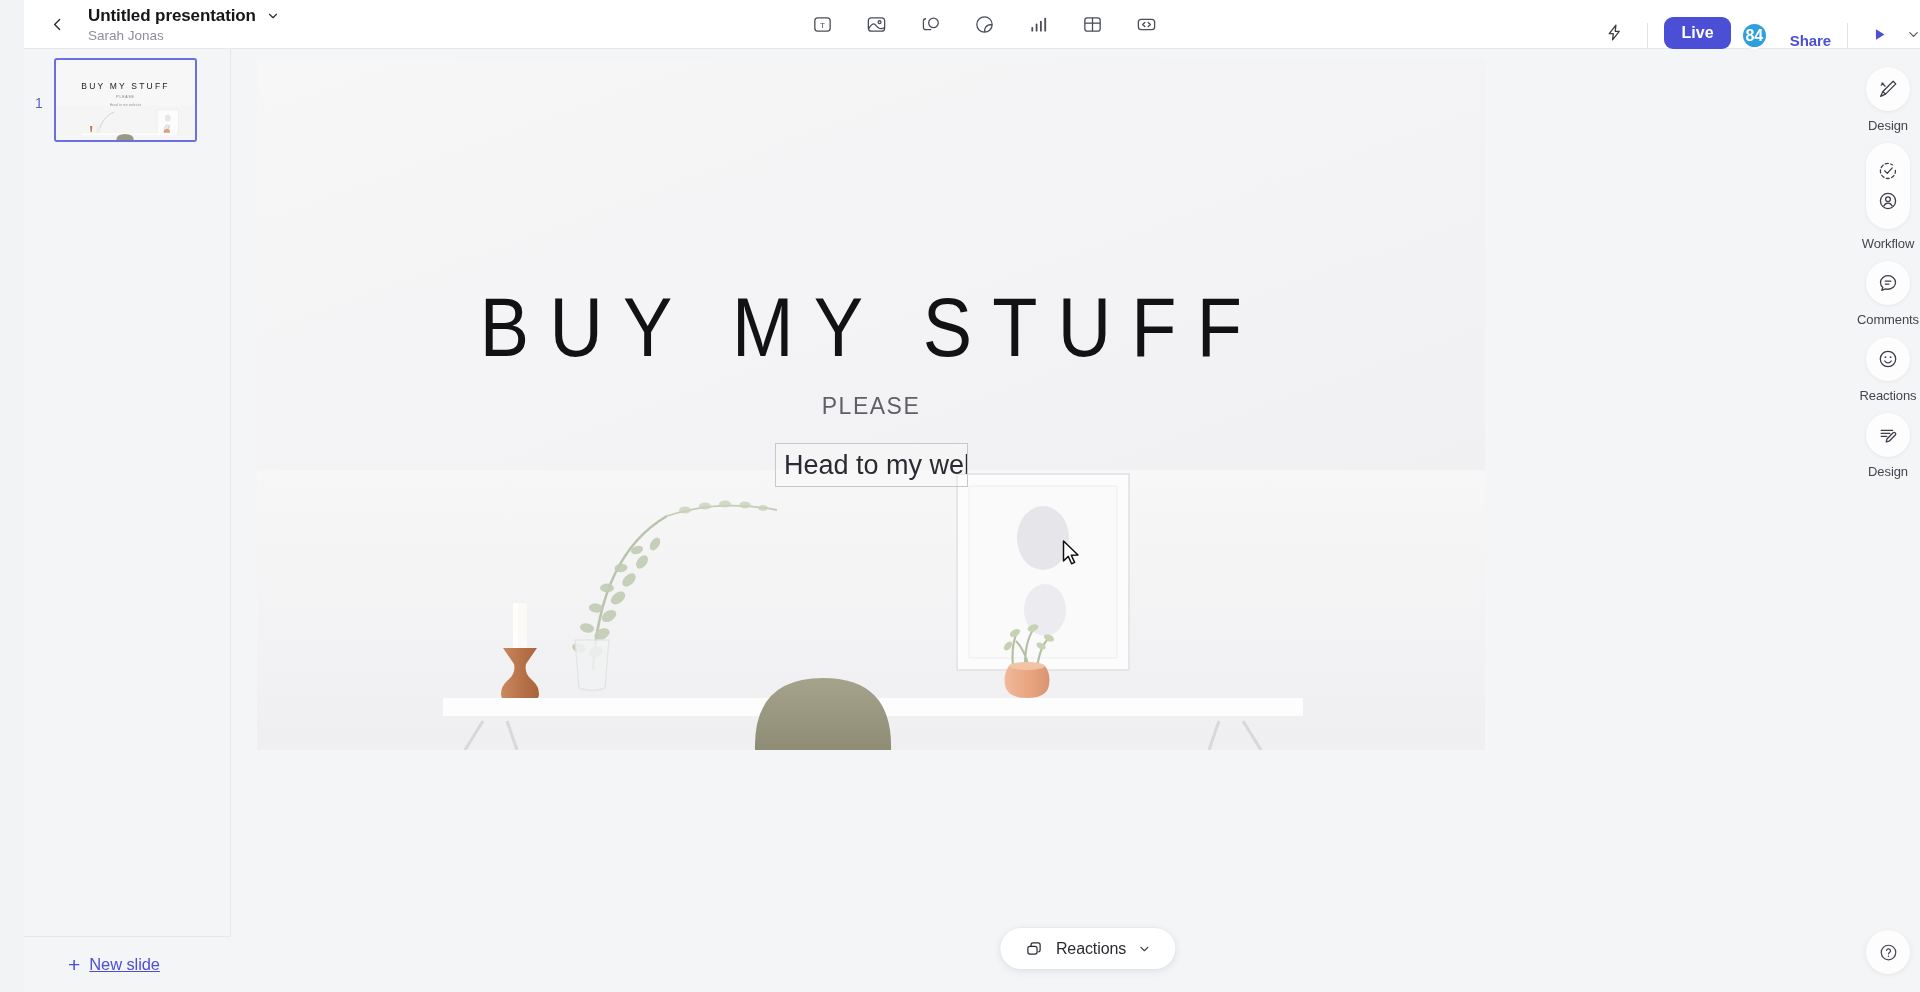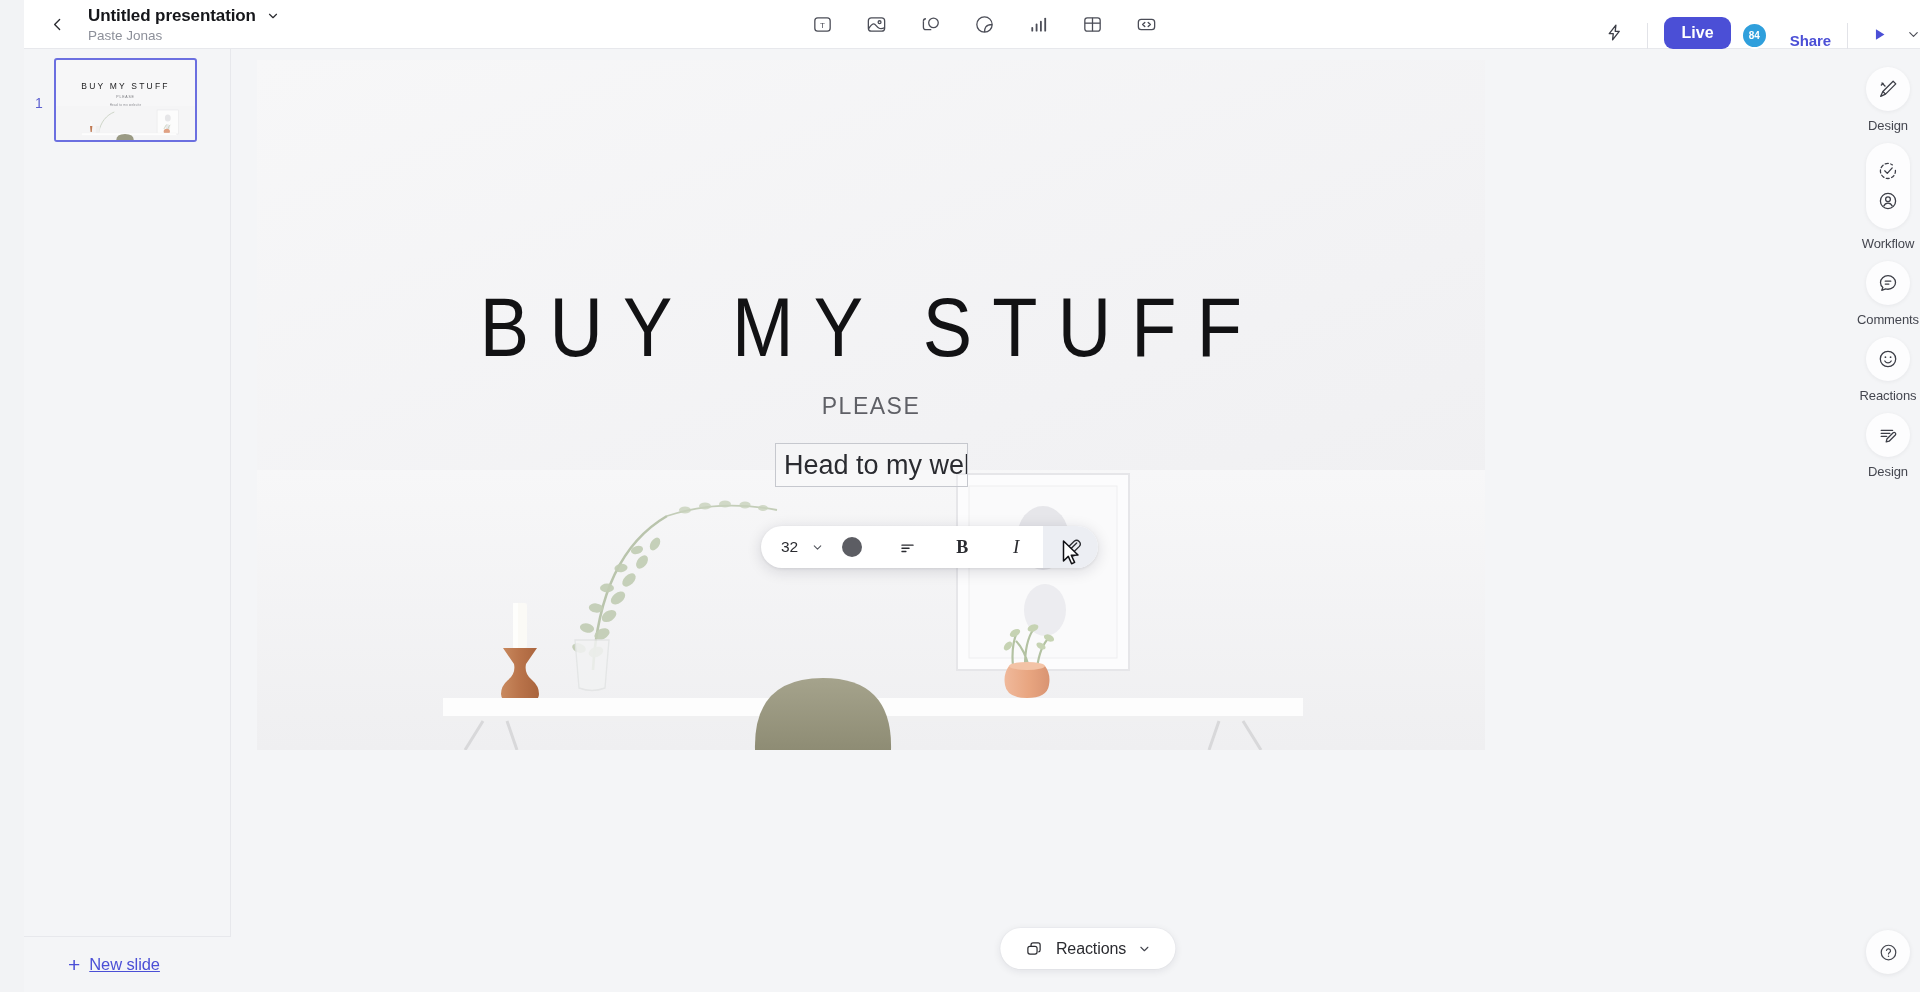--- a/index.html
+++ b/index.html
@@ -46,21 +46,21 @@
     cursor: pointer; border-radius: 8px; color: #3c3e47;
   }
   .hdr-div { width: 1px; height: 26px; background: #e2e3e8; margin: 0 16px; }
   .live-btn {
     background: #4b4fd6; color: #fff; font-size: 16px; font-weight: bold;
     border: none; border-radius: 9px; padding: 7px 17px; cursor: pointer;
     letter-spacing: 0.1px;
   }
   .avatar-badge {
     width: 27px; height: 27px; border-radius: 50%; background: #2f9fdc;
-    color: #fff; font-size: 10px; font-weight: bold;
+    color: #fff; font-size: 16px; font-weight: bold;
     display: flex; align-items: center; justify-content: center;
     margin-left: 10px; cursor: pointer; border: 2px solid #fff;
   }
   .share-btn {
     font-size: 15px; font-weight: bold; color: #4b4fd6; cursor: pointer;
     margin-left: 22px; letter-spacing: -0.1px;
   }
   .play-btn {
     display: flex; align-items: center; justify-content: center; cursor: pointer;
     width: 30px; height: 30px; border-radius: 7px;
@@ -228,21 +228,21 @@
     </div>
     <div class="title-block">
       <div class="title-row">
         <span class="doc-title">Untitled presentation</span>
         <span class="title-caret">
           <svg width="14" height="14" viewBox="0 0 24 24" fill="none" stroke="#2a2b30" stroke-width="2" stroke-linecap="round" stroke-linejoin="round">
               <polyline points="6 9 12 15 18 9"></polyline>
             </svg>
         </span>
       </div>
-      <span class="doc-author">Paste Jonas</span>
+      <span class="doc-author">Sarah Jonas</span>
     </div>
 
     <div class="center-tools">
       <div class="tool-btn">
         <svg width="23" height="23" viewBox="0 0 24 24" fill="none" stroke="currentColor" stroke-width="1.35">
             <rect x="4" y="5" width="16" height="14" rx="3"></rect>
             <text x="12" y="15.4" font-size="8.4" fill="currentColor" stroke="none" text-anchor="middle" font-family="Liberation Sans, sans-serif">T</text>
           </svg>
       </div>
       <div class="tool-btn">
@@ -422,45 +422,20 @@
 
         <path d="M498 280 q-2-72 68-72 q70 0 68 72 z" fill="url(#chairg)"></path>
       </svg>
 
       <div class="slide-title">BUY MY STUFF</div>
       <div class="slide-sub">PLEASE</div>
       <div class="textbox-link">Head to my website</div>
     </div>
 
 
-    <div class="fmt-toolbar">
-      <div class="fmt-size">
-        <span class="fmt-size-val">32</span>
-        <svg width="13" height="13" viewBox="0 0 24 24" fill="none" stroke="#55575f" stroke-width="2" stroke-linecap="round" stroke-linejoin="round">
-            <polyline points="6 9 12 15 18 9"></polyline>
-          </svg>
-      </div>
-      <div class="fmt-item" style="width:56px">
-        <span class="fmt-color-dot"></span>
-      </div>
-      <div class="fmt-item" style="width:55px">
-        <svg width="19" height="19" viewBox="0 0 24 24" fill="none" stroke="currentColor" stroke-width="1.7" stroke-linecap="round">
-            <line x1="5" y1="9" x2="19" y2="9"></line>
-            <line x1="5" y1="13" x2="14" y2="13"></line>
-            <line x1="5" y1="17" x2="10" y2="17"></line>
-          </svg>
-      </div>
-      <div class="fmt-item fmt-b" style="width:54px">B</div>
-      <div class="fmt-item fmt-i" style="width:54px">I</div>
-      <div class="fmt-item fmt-link-active" style="width:58px">
-        <svg width="20" height="20" viewBox="0 0 24 24" fill="none" stroke="currentColor" stroke-width="1.6" stroke-linecap="round">
-            <path d="M17.6 7.1 10 14.7a2.6 2.6 0 0 0 3.7 3.7l7.1-7.1a4.4 4.4 0 0 0-6.2-6.2l-7.3 7.3a6.2 6.2 0 0 0 8.8 8.8"></path>
-          </svg>
-      </div>
-    </div>
 
     <svg class="cursor-arrow" width="19" height="27" viewBox="0 0 19 27">
       <path d="M1.5 1 L1.5 21 L6.3 16.4 L9.6 23.8 L12.6 22.4 L9.3 15.2 L16 15 Z" fill="#ffffff" stroke="#101014" stroke-width="1.5" stroke-linejoin="round"></path>
     </svg>
 
     <div class="templates-btn">
       <svg width="21" height="21" viewBox="0 0 24 24" fill="none" stroke="#2a2b30" stroke-width="1.4" stroke-linejoin="round">
           <rect x="4" y="9.5" width="10.5" height="9" rx="2.4"></rect>
           <path d="M7.6 9.5V8a2.4 2.4 0 0 1 2.4-2.4h5.6A2.4 2.4 0 0 1 18 8v5.6a2.4 2.4 0 0 1-2.2 2.4"></path>
         </svg>

